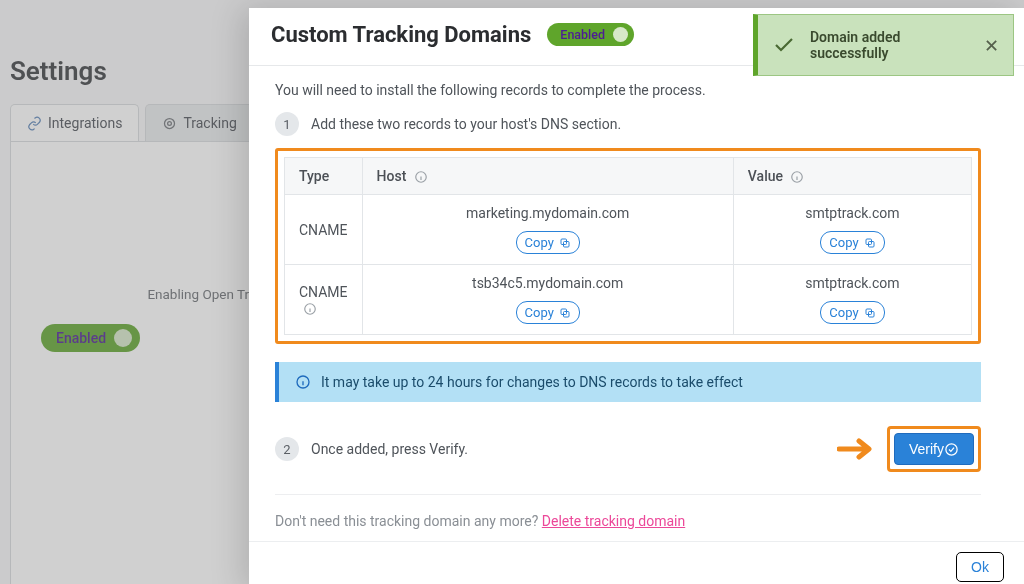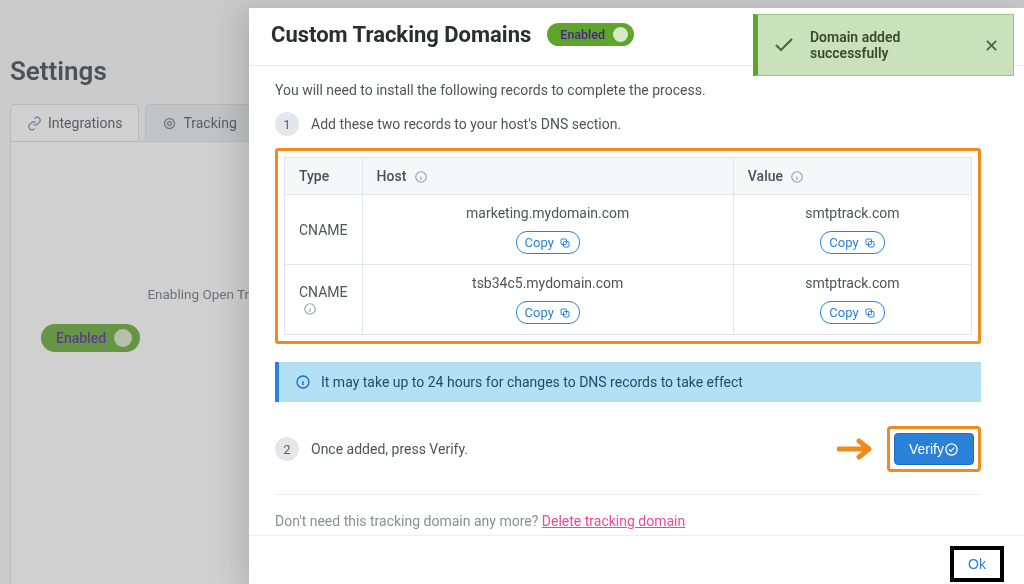--- a/index.html
+++ b/index.html
@@ -288,25 +288,25 @@
   }
 
   .modal-footer {
     border-top: 1px solid #eceef0;
     padding: 10px 20px;
     display: flex;
     justify-content: flex-end;
   }
   .ok-btn {
     background: #fff;
-    border: 4px solid #000000;
+    border: 1px solid #000000;
     color: #2a82d8;
     padding: 6px 14px;
     font-size: 14px;
-    border-radius: 0;
+    border-radius: 5px;
     cursor: pointer;
   }
 
   svg { display: block; }
 </style>
 </head>
 <body>
 
 <div class="bg-page">
   <div class="bg-title">Settings</div>

